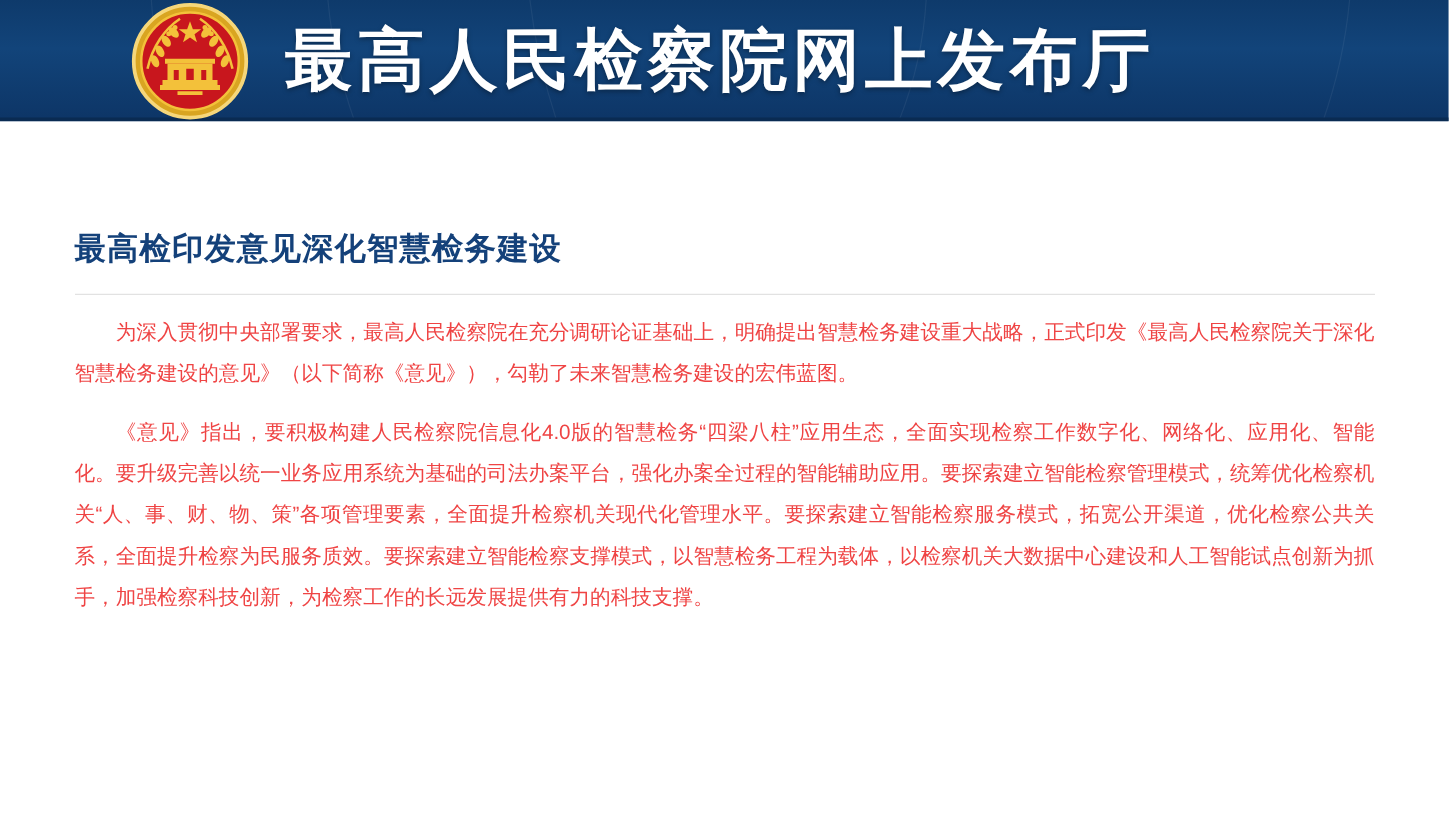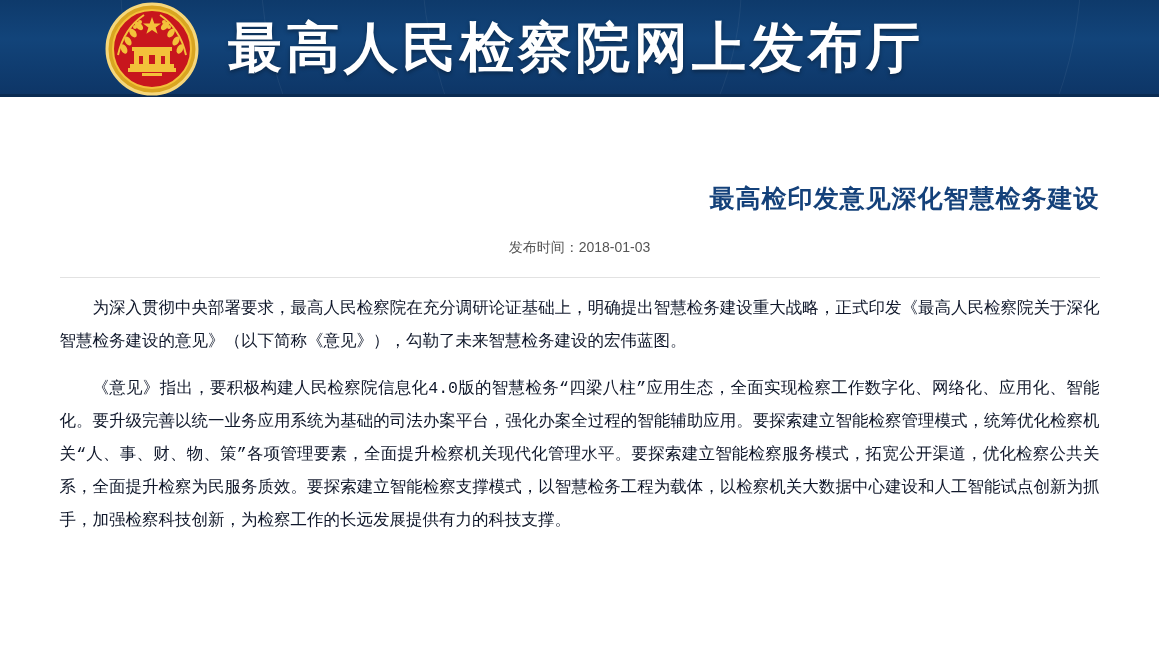--- a/index.html
+++ b/index.html
@@ -68,21 +68,21 @@
   .page {
     width: 1159px;
     background: #ffffff;
   }
   .article {
     width: 1040px;
     margin: 0 auto;
     padding-top: 68px;
   }
   .article-title {
-    text-align: right;
+    text-align: left;
     font-size: 25px;
     font-weight: bold;
     color: #14417a;
     letter-spacing: 1px;
     font-family: "Liberation Sans", sans-serif;
   }
   .article-meta {
     text-align: center;
     font-size: 14px;
     color: #555555;
@@ -93,24 +93,24 @@
     border-top: 1px solid #e2e2e2;
     width: 1040px;
   }
   .article-body {
     padding-top: 14px;
   }
   .article-body p {
     margin: 0 0 14px 0;
     font-size: 16.5px;
     line-height: 33px;
-    color: #0f172a;
+    color: #ef4444;
     text-align: justify;
     text-indent: 2em;
-    font-family: Liberation Mono, monospace;
+    font-family: Liberation Sans, sans-serif;
   }
 </style>
 </head>
 <body>
 
 <div class="site-header">
   <div class="banner-arc a1"></div>
   <div class="banner-arc a2"></div>
   <div class="banner-arc a3"></div>
 
@@ -160,20 +160,19 @@
       </g>
     </svg>
   </div>
 
   <div class="site-title">最高人民检察院网上发布厅</div>
 </div>
 
 <div class="page">
   <div class="article">
     <h1 class="article-title">最高检印发意见深化智慧检务建设</h1>
-    <div class="article-meta">发布时间：2018-01-03</div>
     <div class="divider"></div>
     <div class="article-body">
       <p>为深入贯彻中央部署要求，最高人民检察院在充分调研论证基础上，明确提出智慧检务建设重大战略，正式印发《最高人民检察院关于深化智慧检务建设的意见》（以下简称《意见》），勾勒了未来智慧检务建设的宏伟蓝图。</p>
       <p>《意见》指出，要积极构建人民检察院信息化4.0版的智慧检务“四梁八柱”应用生态，全面实现检察工作数字化、网络化、应用化、智能化。要升级完善以统一业务应用系统为基础的司法办案平台，强化办案全过程的智能辅助应用。要探索建立智能检察管理模式，统筹优化检察机关“人、事、财、物、策”各项管理要素，全面提升检察机关现代化管理水平。要探索建立智能检察服务模式，拓宽公开渠道，优化检察公共关系，全面提升检察为民服务质效。要探索建立智能检察支撑模式，以智慧检务工程为载体，以检察机关大数据中心建设和人工智能试点创新为抓手，加强检察科技创新，为检察工作的长远发展提供有力的科技支撑。</p>
     </div>
   </div>
 </div>
 
 </body></html>

